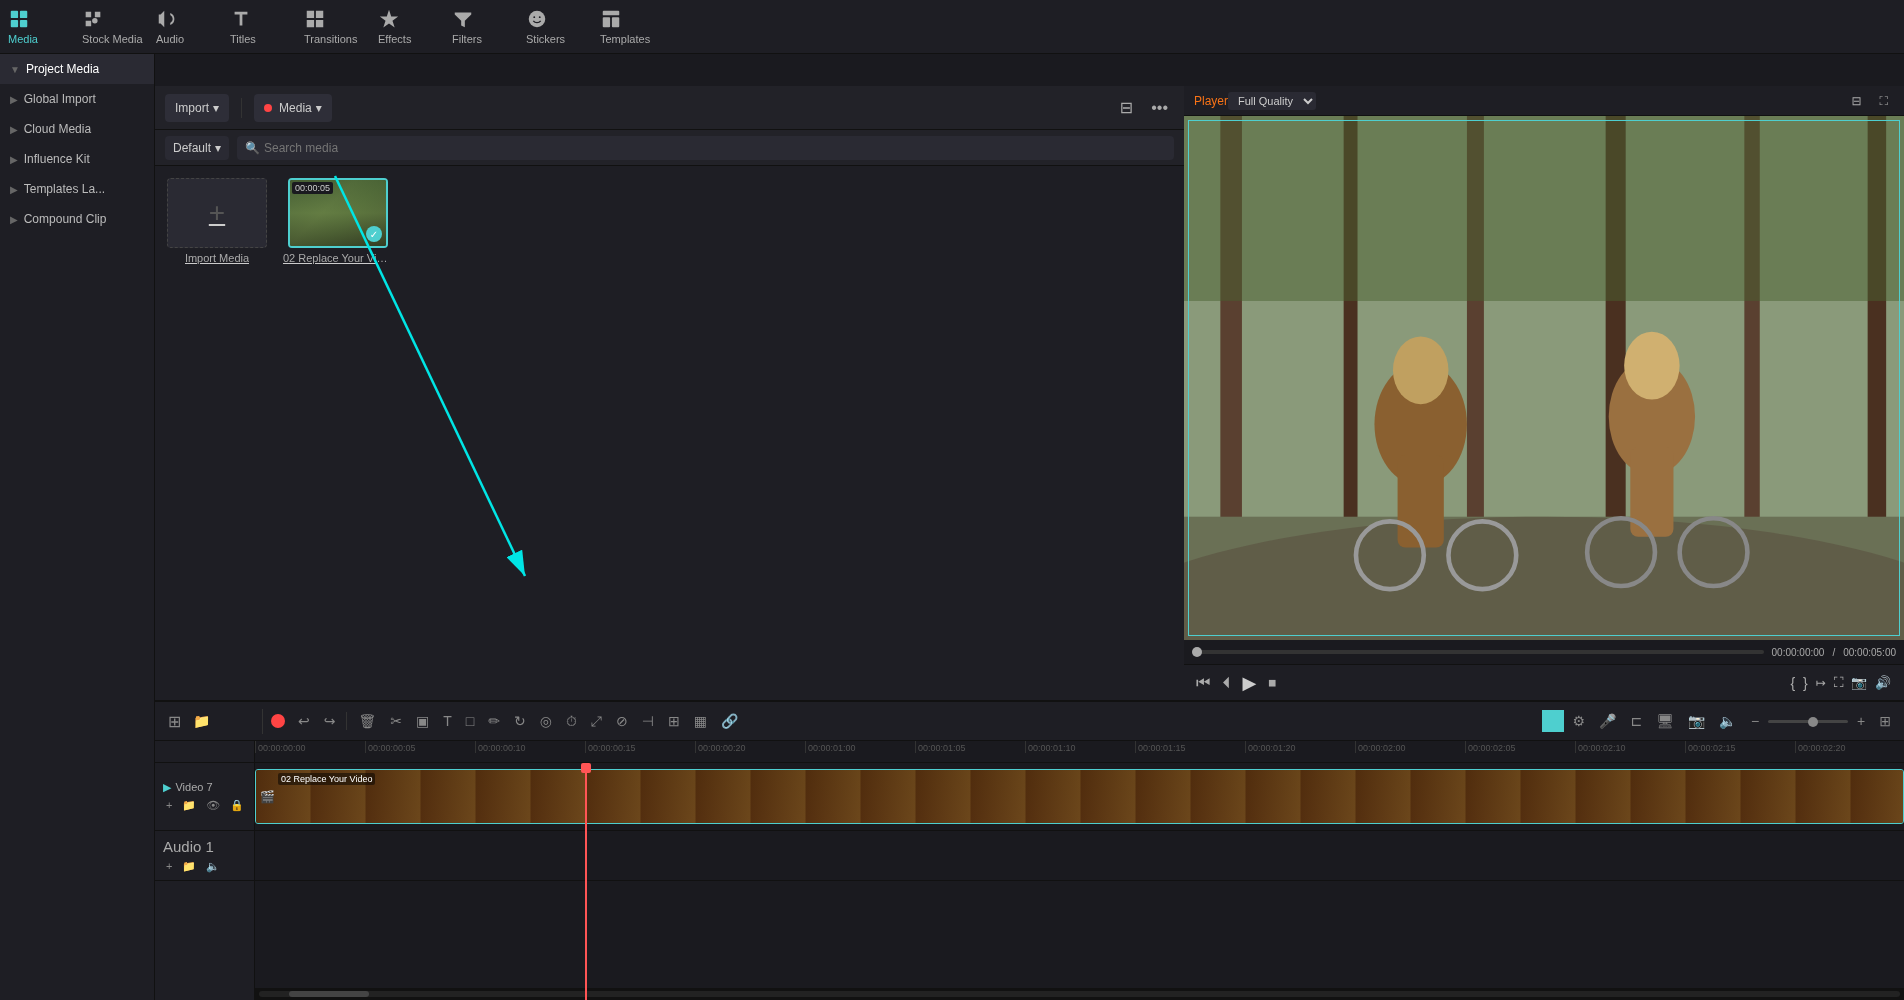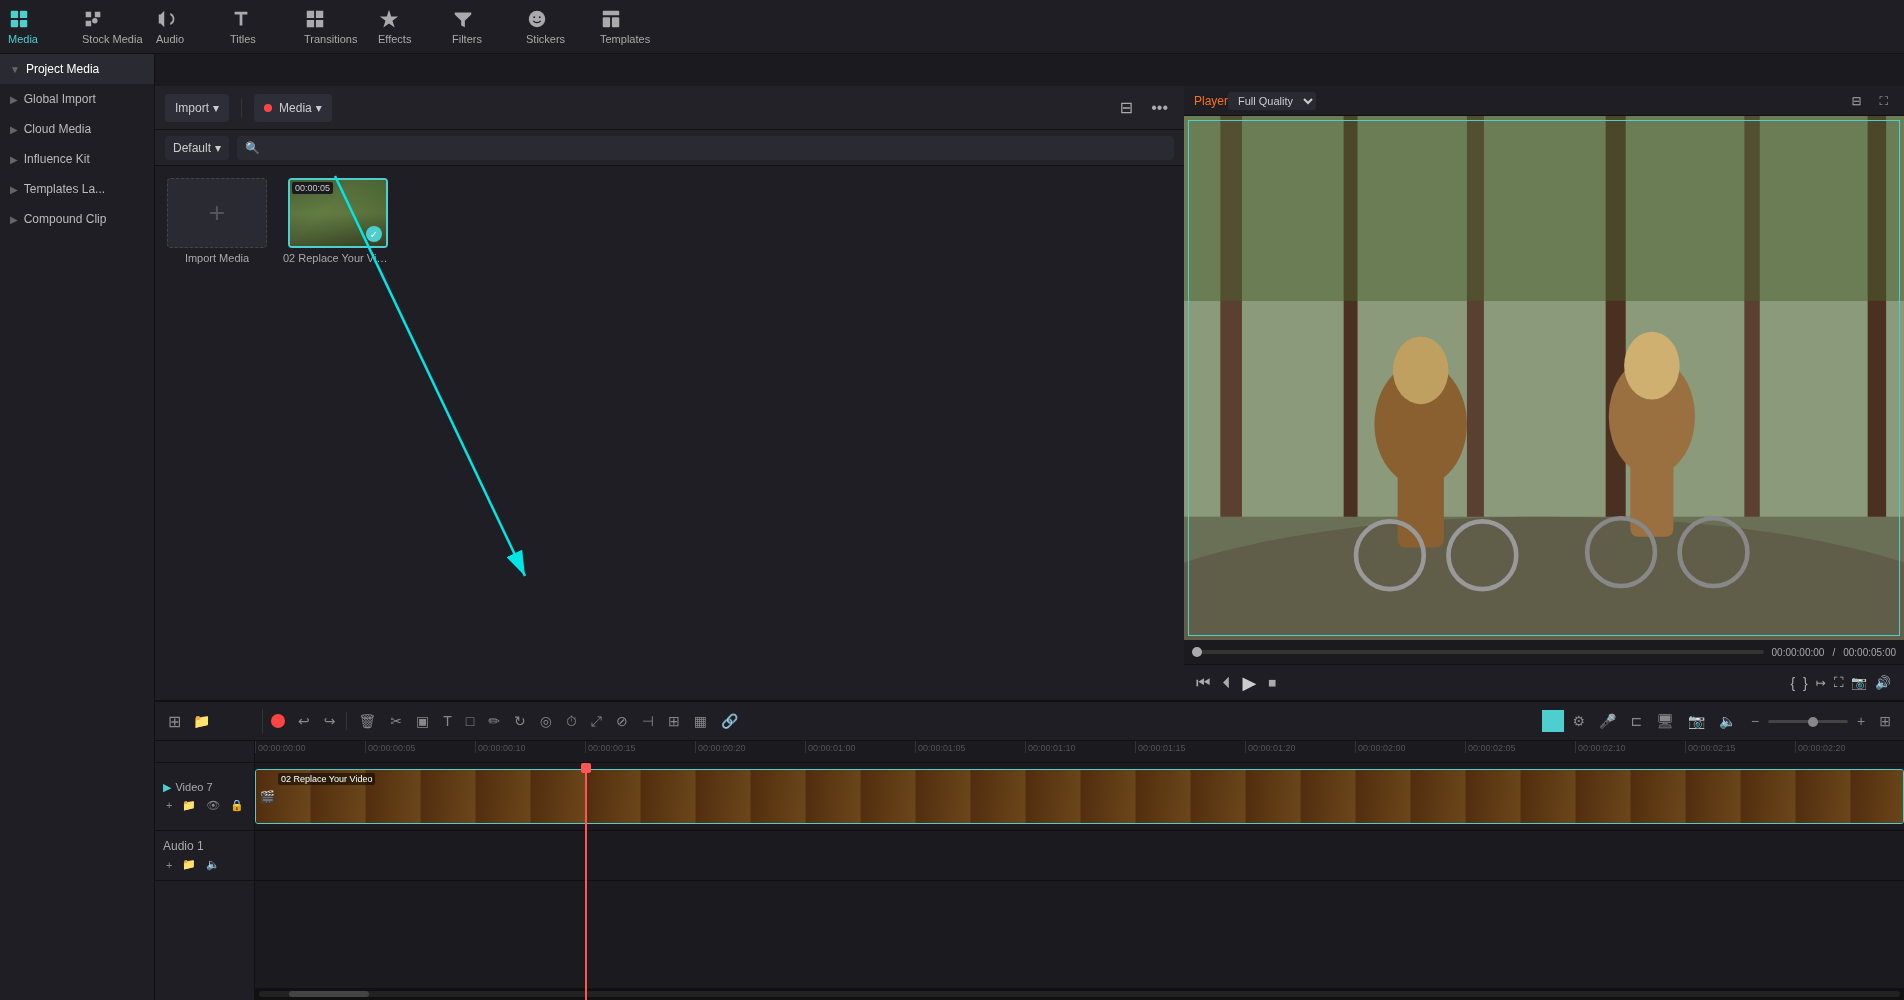--- a/index.html
+++ b/index.html
@@ -58,21 +58,21 @@
       background: #2a2a33; border: none; color: #ccc; font-size: 12px;
       padding: 2px 8px; border-radius: 4px; cursor: pointer; height: 24px;
       display: flex; align-items: center; gap: 4px;
     }
 
     
     .media-grid {
       flex: 1; padding: 12px; display: flex; flex-wrap: wrap; gap: 16px;
       align-content: flex-start; overflow-y: auto; background: #1e1e24;
     }
-    .media-item { display: flex; flex-direction: column; align-items: center; gap: 4px; cursor: pointer; }
+    .media-item { display: flex; flex-direction: column; align-items: center; gap: 4px; cursor: pointer; text-decoration: underline; }
     .media-thumb {
       width: 100px; height: 70px; background: #2a2a33; border-radius: 4px;
       display: flex; align-items: center; justify-content: center; position: relative; overflow: hidden;
     }
     .media-thumb.import-thumb { border: 1px dashed #444; }
     .media-label { font-size: 11px; color: #aaa; text-align: center; max-width: 110px; overflow: hidden; text-overflow: ellipsis; white-space: nowrap; }
     .media-badge {
       position: absolute; top: 2px; left: 2px; background: #1a1a1f; color: #ccc;
       font-size: 9px; padding: 1px 3px; border-radius: 2px;
     }
@@ -255,20 +255,21 @@
           </div>
         </div>
 
         <div class="media-secondary-toolbar">
           <button class="dropdown-btn">
             <span>Default</span>
             <span>▾</span>
           </button>
           <div class="search-box">
             <span>🔍</span>
+            <input type="text" placeholder="Search media" style="">
           </div>
         </div>
 
         <div class="media-grid" style="position:relative;">
 
           <div class="media-item">
             <div class="media-thumb import-thumb">
               <span style="font-size:28px; color:#555;">+</span>
             </div>
             <span class="media-label">Import Media</span>
@@ -438,21 +439,21 @@
             <div style="display:flex;gap:4px;">
               <button class="tl-btn" style="font-size:11px;padding:1px 3px;">+</button>
               <button class="tl-btn" style="font-size:11px;padding:1px 3px;">📁</button>
               <button class="tl-btn" style="font-size:11px;padding:1px 3px;">👁</button>
               <button class="tl-btn" style="font-size:11px;padding:1px 3px;">🔒</button>
             </div>
           </div>
 
           <div style="height:50px; display:flex;flex-direction:column;justify-content:center;padding:0 8px;border-bottom:1px solid #111;">
             <div style="display:flex;align-items:center;gap:4px;margin-bottom:4px;">
-              <span style="font-size:12px;color:#aaa;text-align:center;">Audio 1</span>
+              <span style="font-size:15px;color:#aaa;text-align:center;">Audio 1</span>
             </div>
             <div style="display:flex;gap:4px;">
               <button class="tl-btn" style="font-size:11px;padding:1px 3px;">+</button>
               <button class="tl-btn" style="font-size:11px;padding:1px 3px;">📁</button>
               <button class="tl-btn" style="font-size:11px;padding:1px 3px;">🔈</button>
             </div>
           </div>
         </div>
 
         <div style="flex:1; overflow:hidden; display:flex;flex-direction:column; position:relative;">

